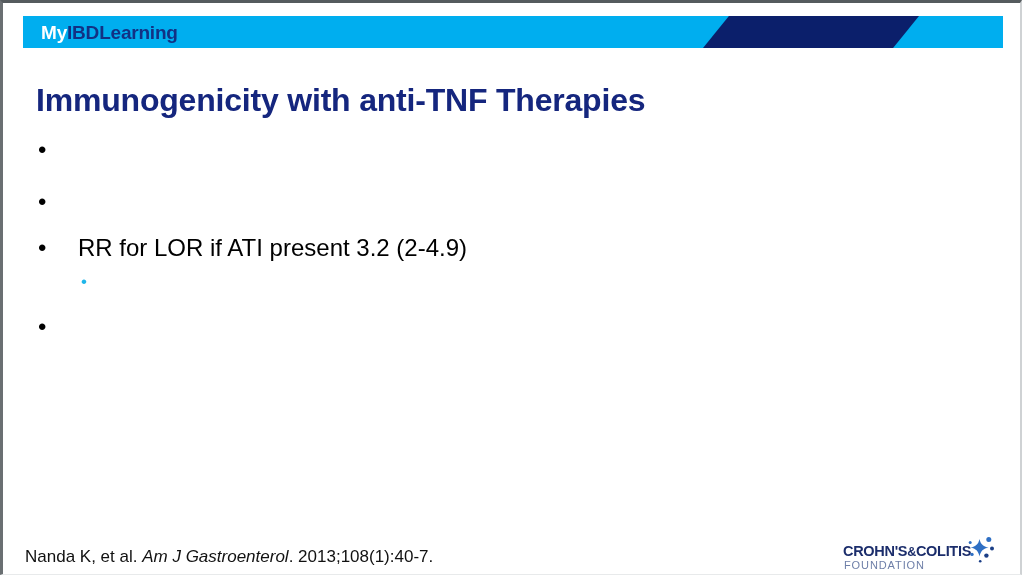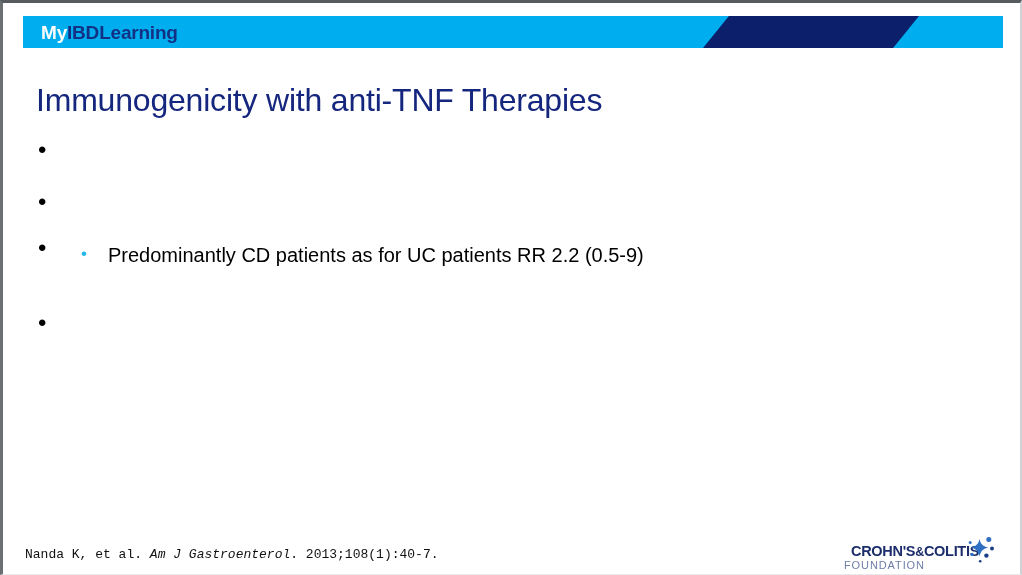--- a/index.html
+++ b/index.html
@@ -57,21 +57,21 @@
   .brand-my { color: #ffffff; }
   .brand-ibd { color: #123184; }
   .brand-learning { color: #123184; font-weight: bold; }
 
   
   .slide-title {
     position: absolute;
     left: 33px;
     top: 79px;
     font-size: 32px;
-    font-weight: normal;
+    font-weight: bold;
     color: #15267E;
     letter-spacing: -0.2px;
     white-space: nowrap;
   }
 
   
   .body-list {
     position: absolute;
     left: 30px;
     top: 133px;
@@ -113,38 +113,37 @@
   .sp-1 { height: 52px; }
   .sp-2 { height: 46px; }
   .sp-3 { height: 9px; }
   .sp-4 { height: 42px; }
 
   
   .citation {
     position: absolute;
     left: 22px;
     top: 544px;
-    font-size: 13px;
+    font-size: 17px;
     color: #111111;
     white-space: nowrap;
-    font-family: Liberation Mono, monospace;
   }
   .citation .journal { font-style: italic; }
 
   
   .foundation-logo {
     position: absolute;
     left: 840px;
     top: 538px;
     width: 170px;
     height: 34px;
   }
   .fl-wordmark {
     position: absolute;
-    left: 8px;
+    left: 0;
     top: 2px;
     font-size: 14.5px;
     font-weight: bold;
     color: #1B2D6B;
     letter-spacing: -0.3px;
     white-space: nowrap;
   }
   .fl-amp {
     font-size: 12.5px;
     font-weight: bold;
@@ -190,27 +189,27 @@
     <div class="sp-1"></div>
 
     <div class="bullet-l1">
       <span class="marker">•</span>
     </div>
 
     <div class="sp-2"></div>
 
     <div class="bullet-l1">
       <span class="marker">•</span>
+      <span>RR for LOR if ATI present 3.2 (2-4.9)</span>
     </div>
 
     <div class="sp-3"></div>
 
     <div class="bullet-l2">
       <span class="marker">•</span>
-      <span>Predominantly CD patients as for UC patients RR 2.2 (0.5-9)</span>
     </div>
 
     <div class="sp-4"></div>
 
     <div class="bullet-l1">
       <span class="marker">•</span>
     </div>
 
   </div>
 

